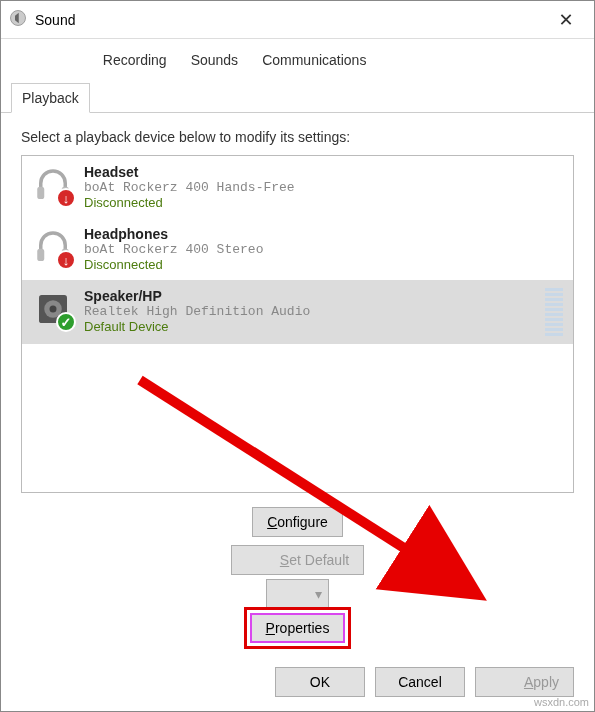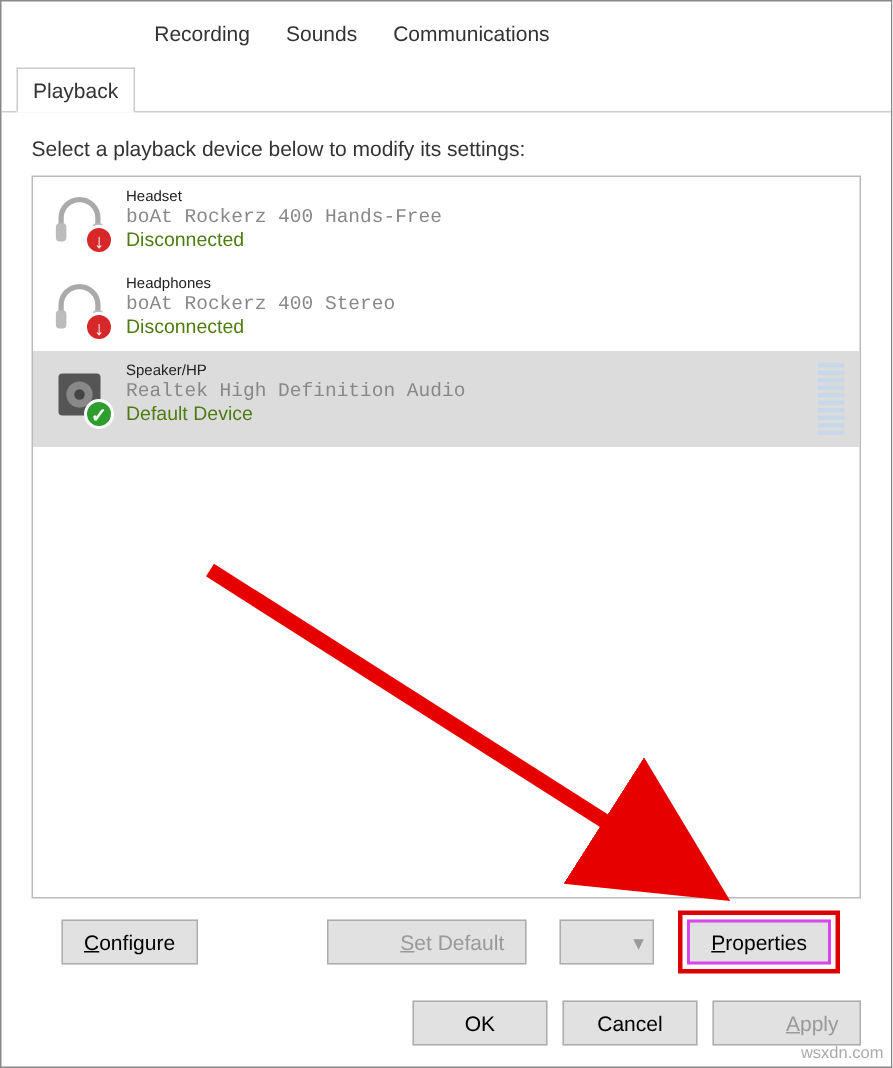--- a/index.html
+++ b/index.html
@@ -11,45 +11,55 @@
 .tabs { display: flex; padding: 6px 10px 0 10px; border-bottom: 1px solid #ccc; }
 .tab { padding: 6px 10px; font-size: 14px; color: #333; border: 1px solid transparent; cursor: pointer; margin-right: 2px; }
 .tab.active { border: 1px solid #ccc; border-bottom: 1px solid #fff; background: #fff; position: relative; top: 1px; margin-top: 37px; }
 .content { padding: 16px 20px 0 20px; flex: 1; display: flex; flex-direction: column; }
 .prompt { font-size: 14px; color: #333; margin-bottom: 10px; }
 .device-list { border: 1px solid #bbb; flex: 1; background: #fff; overflow: hidden; }
 .device { display: flex; padding: 8px 10px; align-items: flex-start; }
 .device.selected { background: #dcdcdc; }
 .dev-icon { width: 42px; height: 42px; position: relative; margin-right: 10px; flex-shrink: 0; }
 .dev-info { flex: 1; }
-.dev-name { font-size: 10px; color: #222; }
+.dev-name { font-size: 14px; color: #222; font-weight: bold; }
 .dev-sub { font-size: 13px; color: #888; font-family: Liberation Mono, monospace; }
 .dev-status { font-size: 13px; color: #4d7c0f; }
 .level-bars { width: 18px; display: flex; flex-direction: column; gap: 2px; margin-left: 6px; }
 .level-bars div { height: 3px; background: #c8d8e8; }
-.bottom-row { display: flex; padding: 14px 20px; gap: 22px; align-items: center; }
+.bottom-row { display: flex; padding: 14px 20px; gap: 4px; align-items: center; flex-direction: column; }
 .btn { height: 30px; padding: 0 14px; font-size: 14px; background: #e1e1e1; border: 1px solid #adadad; cursor: pointer; display: inline-flex; align-items: center; justify-content: center; min-width: 90px; }
 .btn.disabled { color: #999; cursor: default; padding-left: 48px; }
 .btn-dropdown { min-width: 20px; padding: 0 6px; }
 .spacer { flex: 1; }
 .btn.properties { border: 2px solid #d946ef; outline: 3px solid #d00; outline-offset: 3px; }
 .dialog-buttons { display: flex; justify-content: flex-end; padding: 10px 20px 14px 20px; gap: 10px; }
 .underline { text-decoration: underline; }
 .headset-svg, .speaker-svg { width: 42px; height: 42px; }
 .badge { position: absolute; bottom: -2px; right: -2px; width: 20px; height: 20px; border-radius: 50%; display: flex; align-items: center; justify-content: center; font-size: 13px; font-weight: bold; color: #fff; border: 2px solid #fff; }
 .badge.red { background: #d62828; }
 .badge.green { background: #2e9e2e; }
 .arrow-annotation { position: absolute; left: 130px; top: 370px; pointer-events: none; }
 .watermark { position: absolute; bottom: 4px; right: 6px; font-size: 11px; color: #aaa; }
 .app-icon-svg { width: 18px; height: 18px; }
 </style>
 </head>
 <body>
 
 <div class="window">
+  <div class="titlebar">
+    <span>
+      <svg class="app-icon-svg" viewBox="0 0 24 24">
+          <circle cx="12" cy="12" r="10" fill="#ccc" stroke="#888"></circle>
+          <path d="M8 9v6l5 4V5l-5 4z" fill="#666"></path>
+        </svg>
+    </span>
+    <span class="title">Sound</span>
+    <span class="close-x">✕</span>
+  </div>
 
   <div class="tabs">
     <div class="tab active">Playback</div>
     <div class="tab">Recording</div>
     <div class="tab">Sounds</div>
     <div class="tab">Communications</div>
   </div>
 
   <div class="content">
     <div class="prompt">Select a playback device below to modify its settings:</div>

